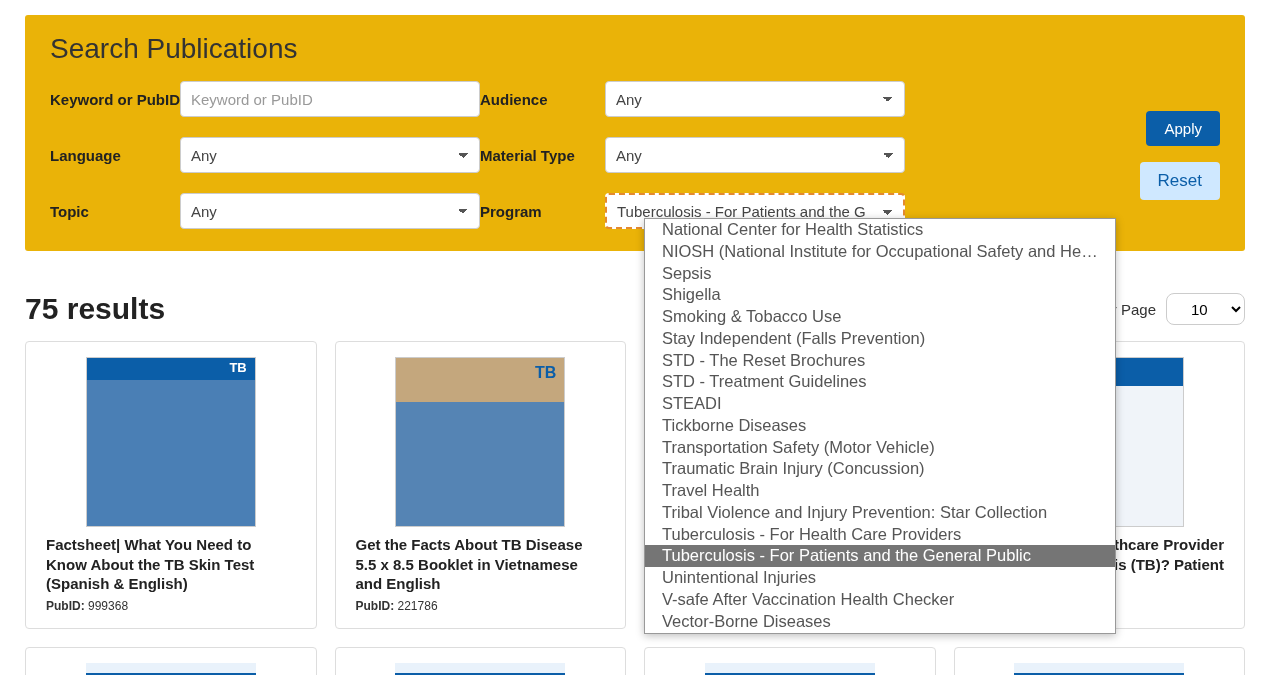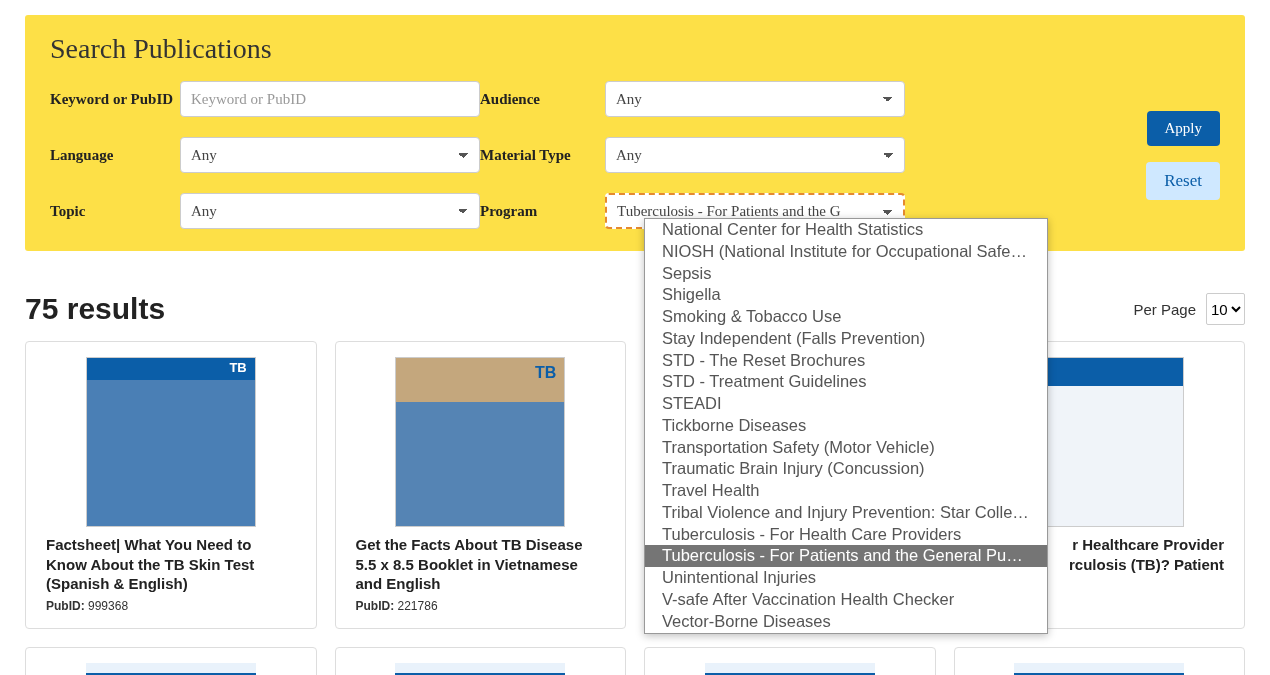--- a/index.html
+++ b/index.html
@@ -1,47 +1,47 @@
 <!DOCTYPE html>
 <html><head>
 <meta charset="utf-8">
 <style>
 * { box-sizing: border-box; margin: 0; padding: 0; }
 body { font-family: "Segoe UI", Arial, sans-serif; font-size: 15px; color: #333; background: #fff; padding: 15px 25px; width: 1270px; }
-.search-panel { background: #fde047; padding: 18px 25px 22px; border-radius: 3px; font-family: Liberation Serif, serif; }
+.search-panel { background: #eab308; padding: 18px 25px 22px; border-radius: 3px; }
 .search-title { font-size: 28px; font-weight: 500; color: #333; margin-bottom: 16px; }
 .search-grid { display: grid; grid-template-columns: 130px 300px 125px 300px 1fr; row-gap: 20px; align-items: center; }
 .search-label { font-weight: 600; color: #222; font-size: 15px; }
 .text-input, .select-input { width: 100%; height: 36px; border: 1px solid #ccc; border-radius: 4px; padding: 0 10px; font-size: 15px; background: #fff; font-family: inherit; }
 .text-input::placeholder { color: #999; }
 .select-input { appearance: none; -webkit-appearance: none; background-image: linear-gradient(45deg, transparent 50%, #555 50%), linear-gradient(135deg, #555 50%, transparent 50%); background-position: calc(100% - 16px) 15px, calc(100% - 11px) 15px; background-size: 5px 5px, 5px 5px; background-repeat: no-repeat; padding-right: 38px; color: #444; }
 .select-highlight { border: 2px dashed #e58a2e; }
 .buttons-cell { grid-column: 5; grid-row: 1 / span 3; display: flex; flex-direction: column; gap: 16px; align-items: flex-end; justify-content: flex-start; }
 .apply-btn { background: #0b5ea8; color: #fff; border: none; border-radius: 4px; padding: 9px 18px; font-size: 15px; cursor: pointer; font-family: inherit; }
 .reset-btn { background: #cfe8ff; color: #0b5ea8; border: none; border-radius: 4px; padding: 9px 18px; font-size: 17px; cursor: pointer; font-family: inherit; }
 .results-bar { display: flex; align-items: center; justify-content: space-between; margin-top: 41px; margin-bottom: 15px; position: relative; z-index: 1; }
 .results-count { font-size: 30px; font-weight: 700; color: #222; }
 .per-page-wrap { display: flex; align-items: center; gap: 10px; font-size: 15px; color: #333; }
-.per-page-select { height: 32px; border: 1px solid #ccc; border-radius: 2px; padding: 0 0; font-size: 15px; background: #fff; }
+.per-page-select { height: 32px; border: 1px solid #ccc; border-radius: 8px; padding: 0 20px; font-size: 15px; background: #fff; }
 .cards-row { display: grid; grid-template-columns: repeat(4, 1fr); gap: 18px; }
 .card { border: 1px solid #ddd; border-radius: 4px; padding: 15px 20px 15px; background: #fff; }
 .card-thumb { width: 100%; height: 170px; display: flex; align-items: center; justify-content: center; margin-bottom: 8px; }
 .thumb-inner { width: 170px; height: 170px; background: #4a7fb5; border: 1px solid #ccc; position: relative; overflow: hidden; }
 .thumb-inner.t1 { background: #4a7fb5; }
 .thumb-inner.t1::before { content:""; position:absolute; top:0; left:0; right:0; height:22px; background:#0b5ea8; }
 .thumb-inner.t1::after { content:"TB"; position:absolute; top:2px; right:8px; color:#fff; font-weight:700; font-size:13px; }
 .thumb-inner.t2 { background: #5584b4; }
 .thumb-inner.t2::before { content:""; position:absolute; top:0; left:0; right:0; height:44px; background:#c4a77d; }
 .thumb-inner.t2::after { content:"TB"; position:absolute; top:6px; right:8px; color:#0b5ea8; font-weight:700; font-size:16px; }
 .thumb-inner.t4 { background: #f0f4f9; }
 .thumb-inner.t4::before { content:""; position:absolute; top:0; left:0; right:0; height:28px; background:#0b5ea8; }
 .card-title { font-size: 15px; font-weight: 700; color: #222; line-height: 1.3; margin-bottom: 5px; }
 .card-pubid { font-size: 12px; color: #333; }
 .card-pubid b { font-weight: 700; }
-.dropdown-panel { position: absolute; top: 218px; left: 644px; width: 404px; background: #fff; border: 1px solid #999; box-shadow: 0 2px 8px rgba(0,0,0,0.25); z-index: 50; max-height: 430px; overflow-y: scroll; }
+.dropdown-panel { position: absolute; top: 218px; left: 644px; width: 472px; background: #fff; border: 1px solid #999; box-shadow: 0 2px 8px rgba(0,0,0,0.25); z-index: 50; max-height: 430px; overflow-y: scroll; }
 .dropdown-panel::-webkit-scrollbar { width: 14px; }
 .dropdown-panel::-webkit-scrollbar-track { background: #f1f1f1; }
 .dropdown-panel::-webkit-scrollbar-thumb { background: #aaa; border-radius: 7px; }
 .dd-option { padding: 0px 17px; font-size: 16.5px; color: #555; cursor: pointer; line-height: 1.32; white-space: nowrap; overflow: hidden; text-overflow: ellipsis; }
 .dd-option.selected { background: #757575; color: #fff; }
 .row2 { margin-top: 18px; display: grid; grid-template-columns: repeat(4,1fr); gap: 18px; }
 .card2 { border: 1px solid #ddd; border-radius: 4px; padding: 15px 20px 0; height: 52px; overflow: hidden; display:flex; justify-content:center; }
 .mini-thumb { width: 170px; height: 40px; background: #0b5ea8; position:relative; }
 .mini-thumb::before { content:""; position:absolute; top:0; left:0; right:0; height:10px; background:#e9f2fb; }
 </style>

